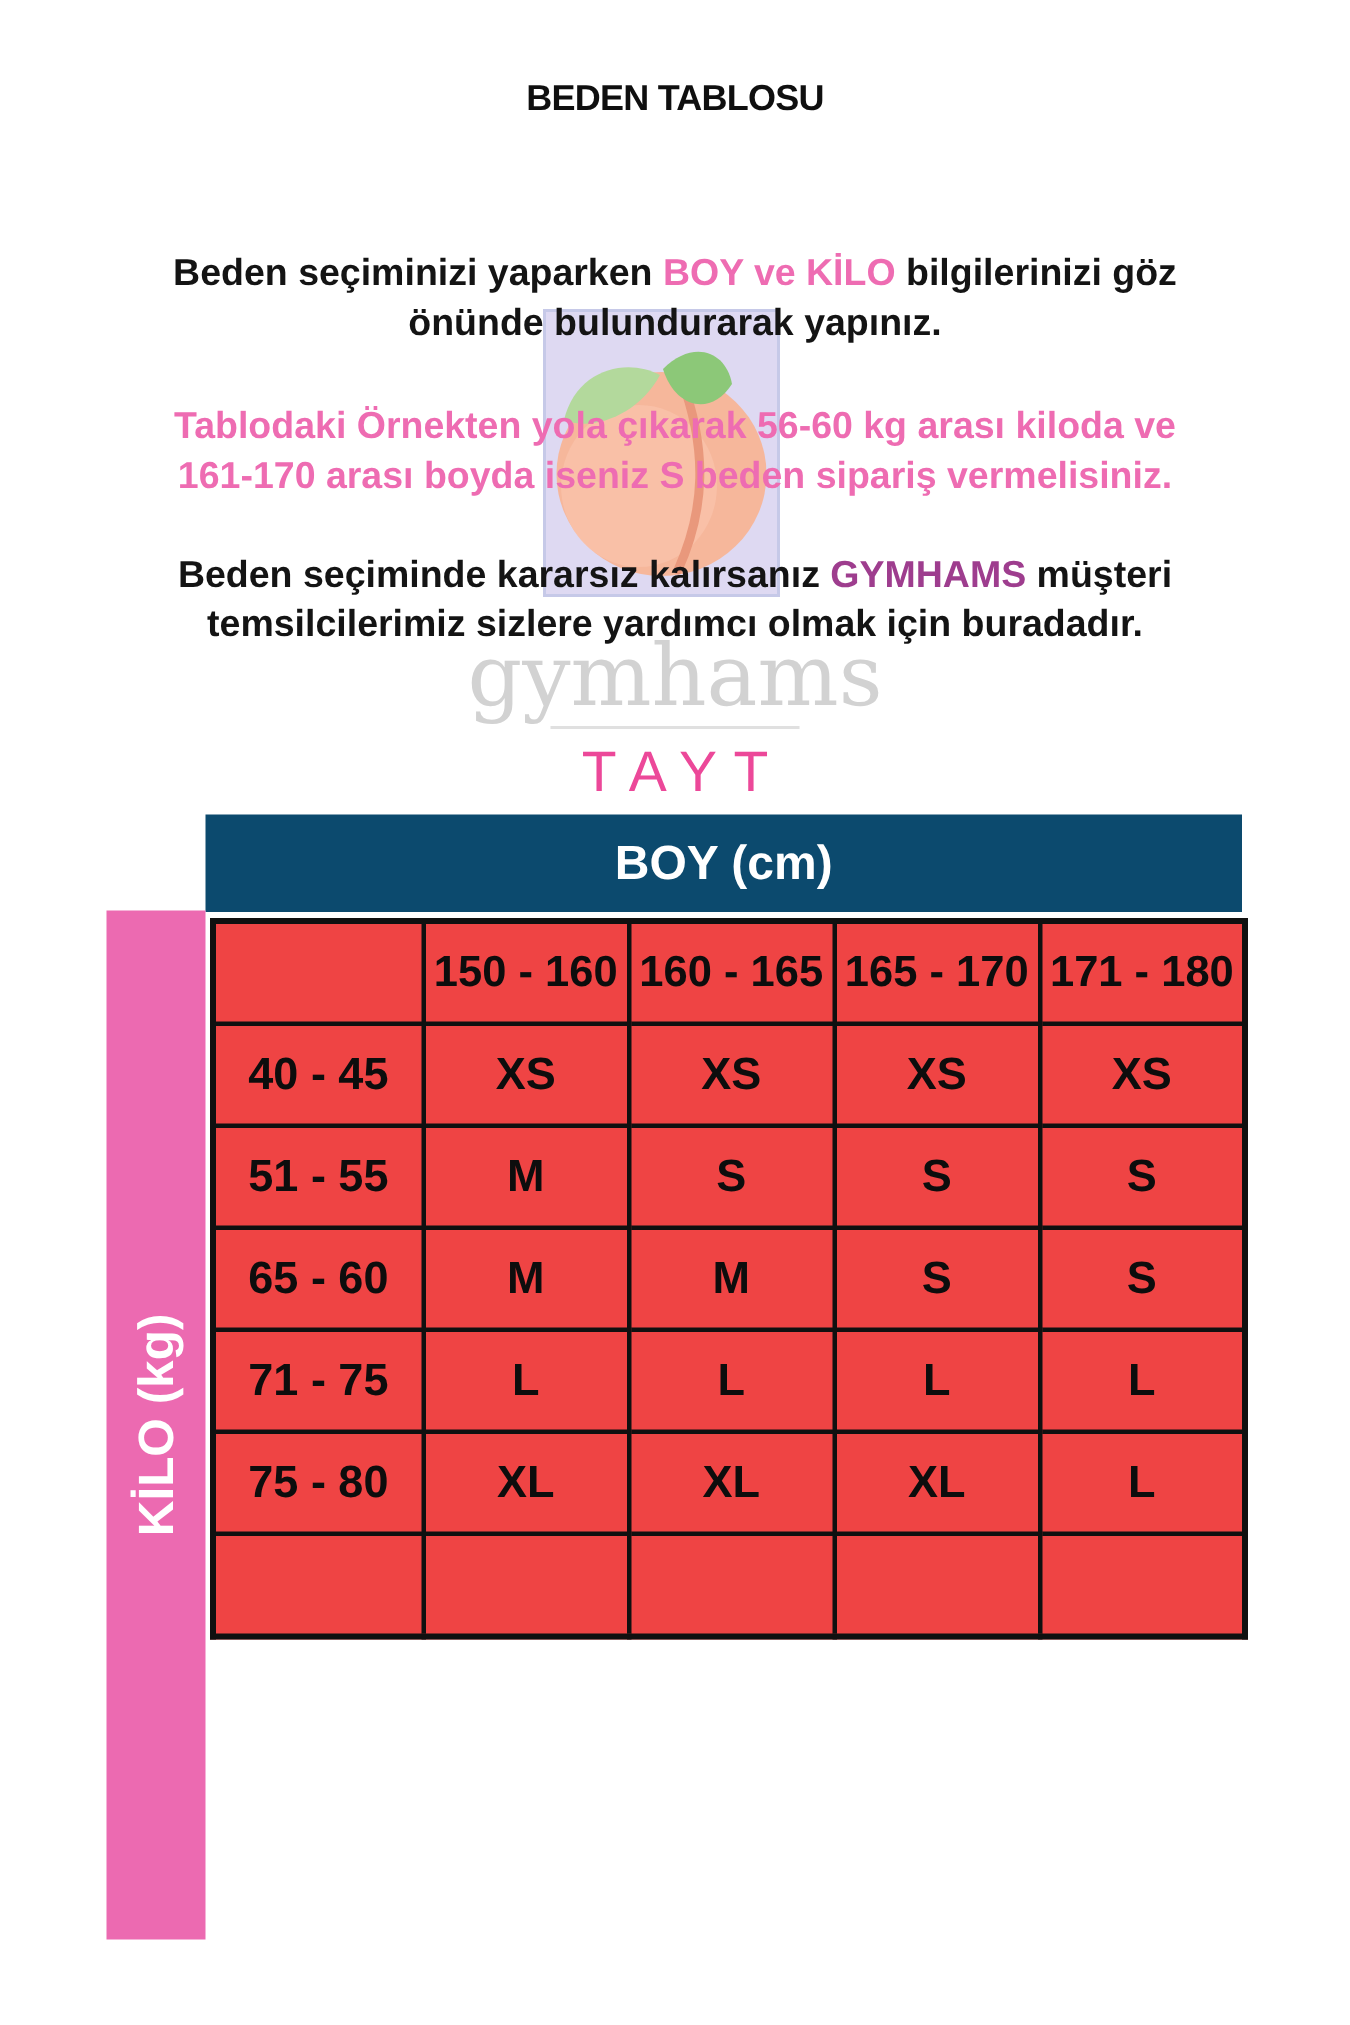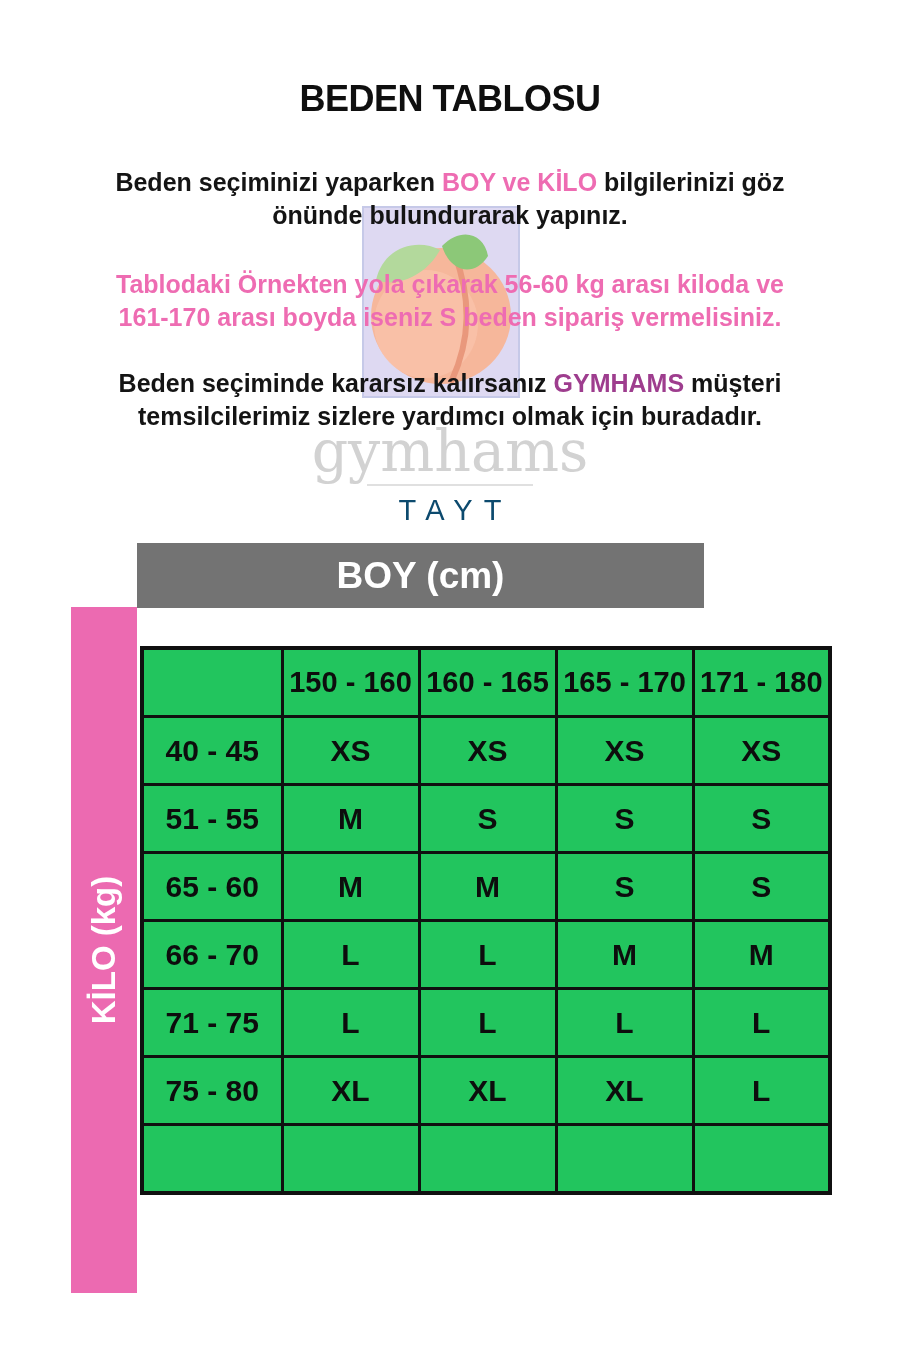--- a/index.html
+++ b/index.html
@@ -3,22 +3,22 @@
 <meta charset="utf-8">
 <style>
   html, body { margin:0; padding:0; background:#ffffff; }
   body {
     width:900px; height:1350px; position:relative; overflow:hidden;
     font-family:"Liberation Sans", sans-serif;
   }
 
   
   .page-title {
-    position:absolute; top:78px; left:0; width:100%; margin:0;
-    text-align:center; font-size:36px; font-weight:bold; color:#0f0f0f;
+    position:absolute; top:52px; left:0; width:100%; margin:0;
+    text-align:center; font-size:24px; font-weight:bold; color:#0f0f0f;
     letter-spacing:-0.5px; z-index:4;
   }
   .para {
     position:absolute; left:90px; width:720px; margin:0;
     text-align:center; font-weight:bold; font-size:25px; line-height:33px;
     color:#141414; z-index:4;
   }
   .para-intro   { top:166px; }
   .para-example { top:268px; color:#ee6cb2; }
   .para-support { top:367px; }
@@ -33,46 +33,45 @@
   }
 
   
   .wm-block { position:absolute; top:422px; left:0; width:100%; text-align:center; z-index:1; }
   .wm-brand {
     font-family:"DejaVu Serif", serif; font-size:57px; line-height:58px;
     color:#d2d2d2; font-weight:normal;
   }
   .wm-divider { width:166px; margin:4px auto 8px auto; border:none; border-top:2px solid #e0e0e0; }
   .wm-product {
-    font-size:29px; color:#0c4a6e; letter-spacing:11px; padding-left:11px;
+    font-size:38px; color:#ec4899; letter-spacing:11px; padding-left:11px;
     font-weight:normal;
   }
 
   
   .boy-banner {
-    position:absolute; left:137px; top:543px; width:567px; height:65px;
-    background:#737373; color:#ffffff; font-size:37px; font-weight:bold;
+    position:absolute; left:137px; top:543px; width:691px; height:65px;
+    background:#0c4a6e; color:#ffffff; font-size:32px; font-weight:bold;
     text-align:center; line-height:65px; z-index:3;
   }
   .kilo-banner {
     position:absolute; left:71px; top:607px; width:66px; height:686px;
     background:#ec6ab1; z-index:3;
     display:flex; align-items:center; justify-content:center;
   }
   .kilo-label {
     transform:rotate(-90deg); white-space:nowrap;
     color:#ffffff; font-size:33px; font-weight:bold;
   }
 
   
   .size-grid {
     position:absolute; left:140px; top:612px; z-index:3;
-    border-collapse:collapse; background:#22c55e; table-layout:fixed;
+    border-collapse:collapse; background:#ef4444; table-layout:fixed;
     border:4px solid #101010;
-    margin-top:34px;
   }
   .size-grid td {
     border:3px solid #101010; text-align:center; vertical-align:middle;
     font-weight:bold; font-size:30px; color:#0d0d0d;
     height:65px; padding:0; overflow:hidden;
   }
   .size-grid tr.header-row td { font-size:29px; }
 </style>
 </head>
 <body>
@@ -138,27 +137,20 @@
       <td>S</td>
     </tr>
     <tr>
       <td>65 - 60</td>
       <td>M</td>
       <td>M</td>
       <td>S</td>
       <td>S</td>
     </tr>
     <tr>
-      <td>66 - 70</td>
-      <td>L</td>
-      <td>L</td>
-      <td>M</td>
-      <td>M</td>
-    </tr>
-    <tr>
       <td>71 - 75</td>
       <td>L</td>
       <td>L</td>
       <td>L</td>
       <td>L</td>
     </tr>
     <tr>
       <td>75 - 80</td>
       <td>XL</td>
       <td>XL</td>

